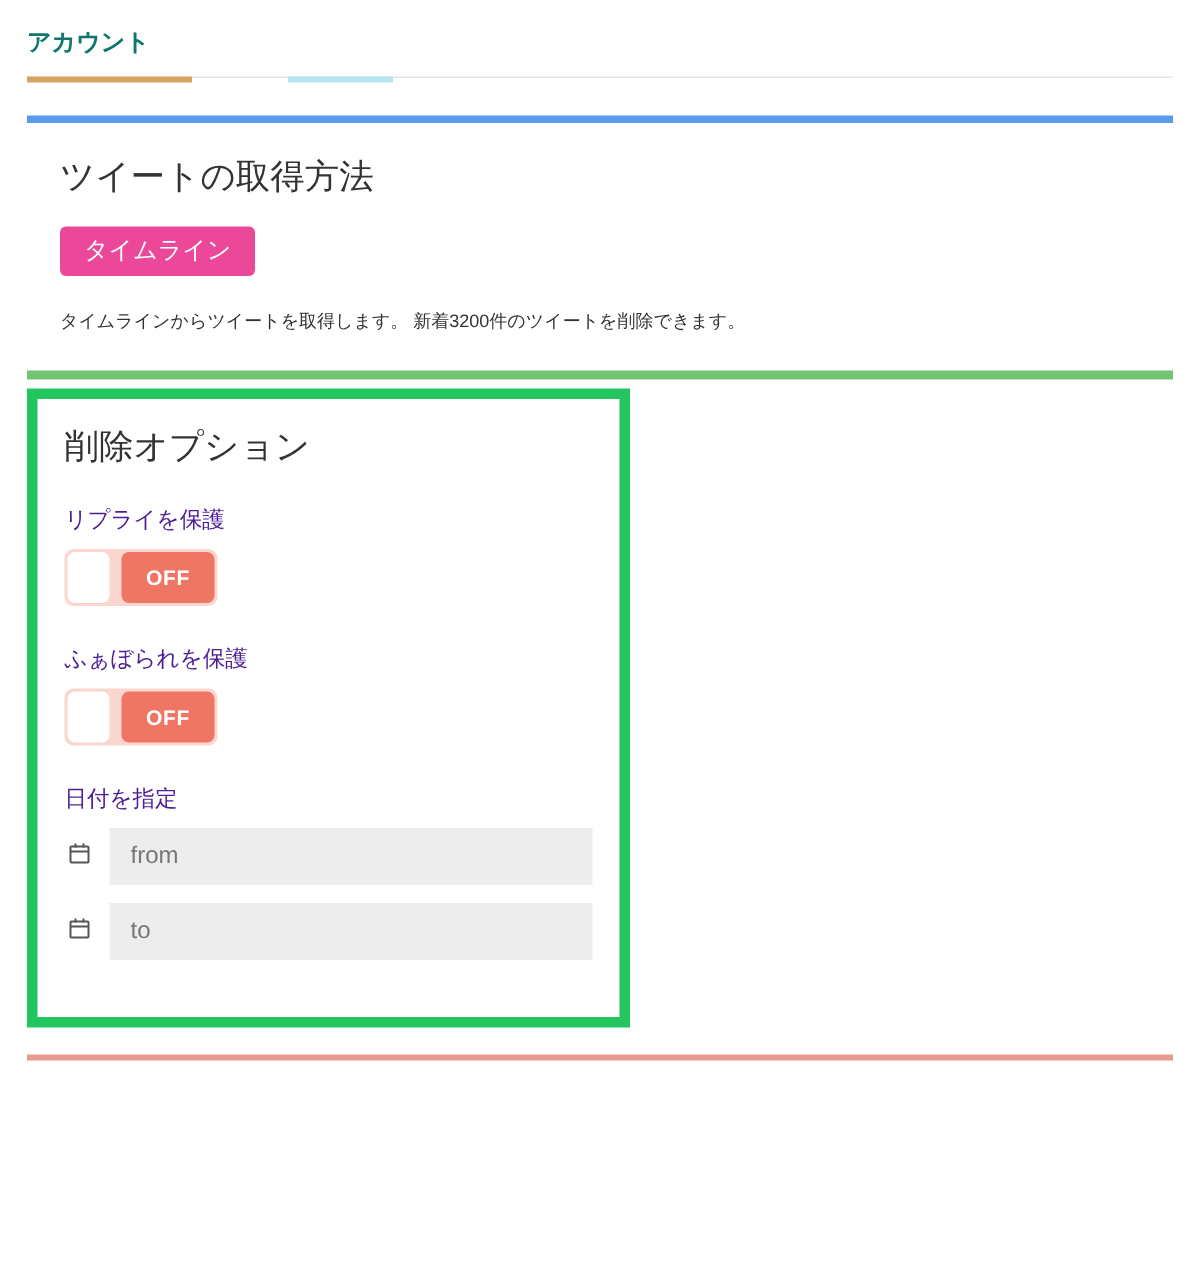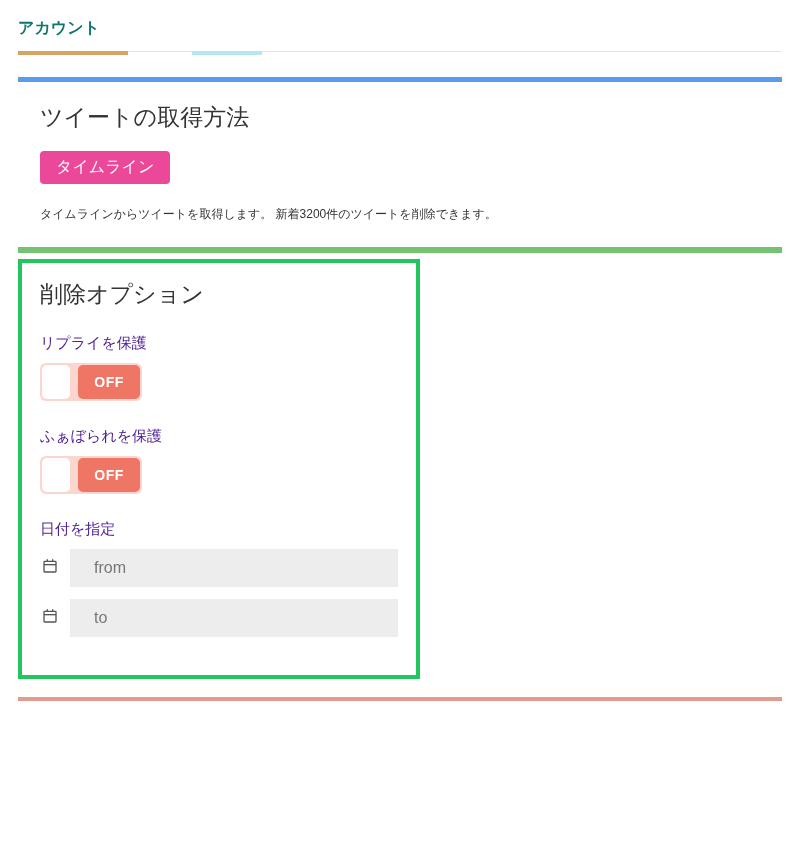--- a/index.html
+++ b/index.html
@@ -64,21 +64,21 @@
       color: #333;
     }
 
     
     .green-strip {
       height: 6px;
       background: #72c372;
       margin-top: 0;
     }
     .red-box {
-      border: 4px solid #22c55e;
+      border: 7px solid #22c55e;
       margin-top: 6px;
       padding: 16px 18px 26px 18px;
       width: 402px;
       background: #fff;
     }
     .opt-title {
       font-size: 23px;
       font-weight: 500;
       color: #333;
       margin-bottom: 24px;
@@ -137,21 +137,21 @@
       font-size: 18px;
       color: #555;
       width: 20px;
       text-align: center;
     }
     .date-input {
       flex: 1;
       height: 38px;
       background: #ededed;
       border: none;
-      padding: 0 24px;
+      padding: 0 14px;
       font-size: 16px;
       color: #777;
       font-family: inherit;
     }
     .date-input::placeholder { color: #777; }
 
     .red-strip {
       height: 4px;
       background: #e49a8e;
       margin-top: 18px;

